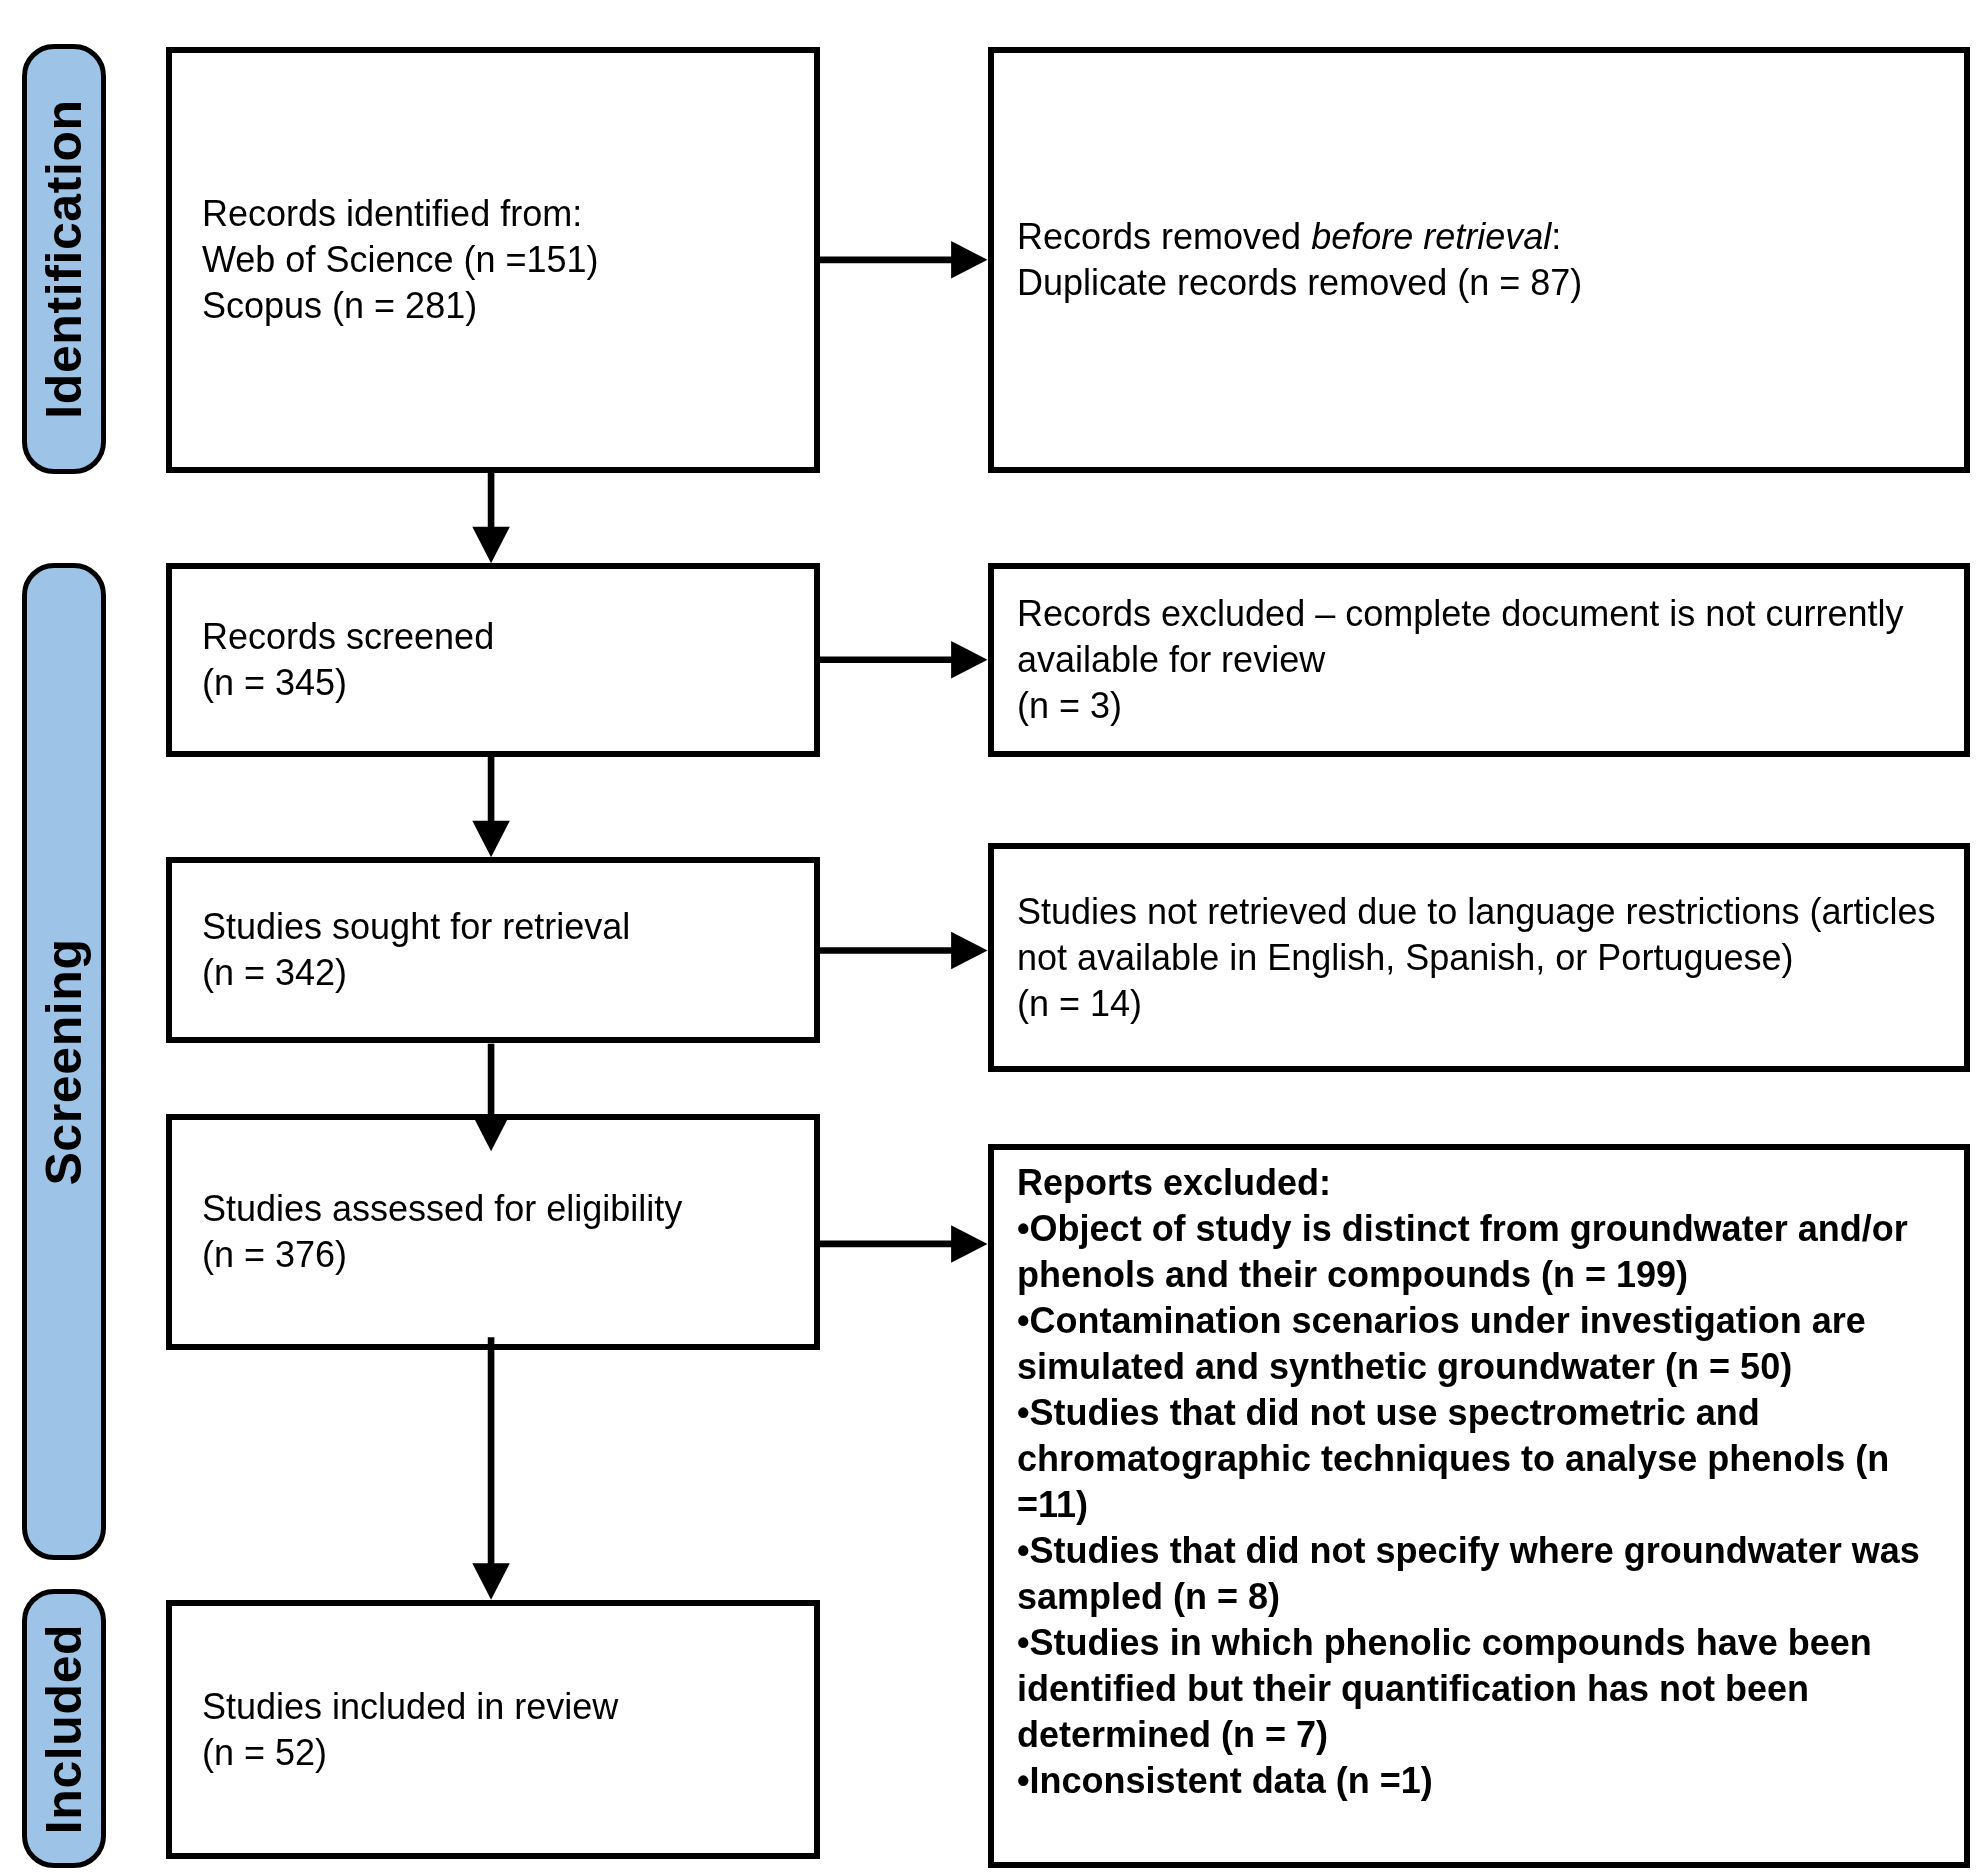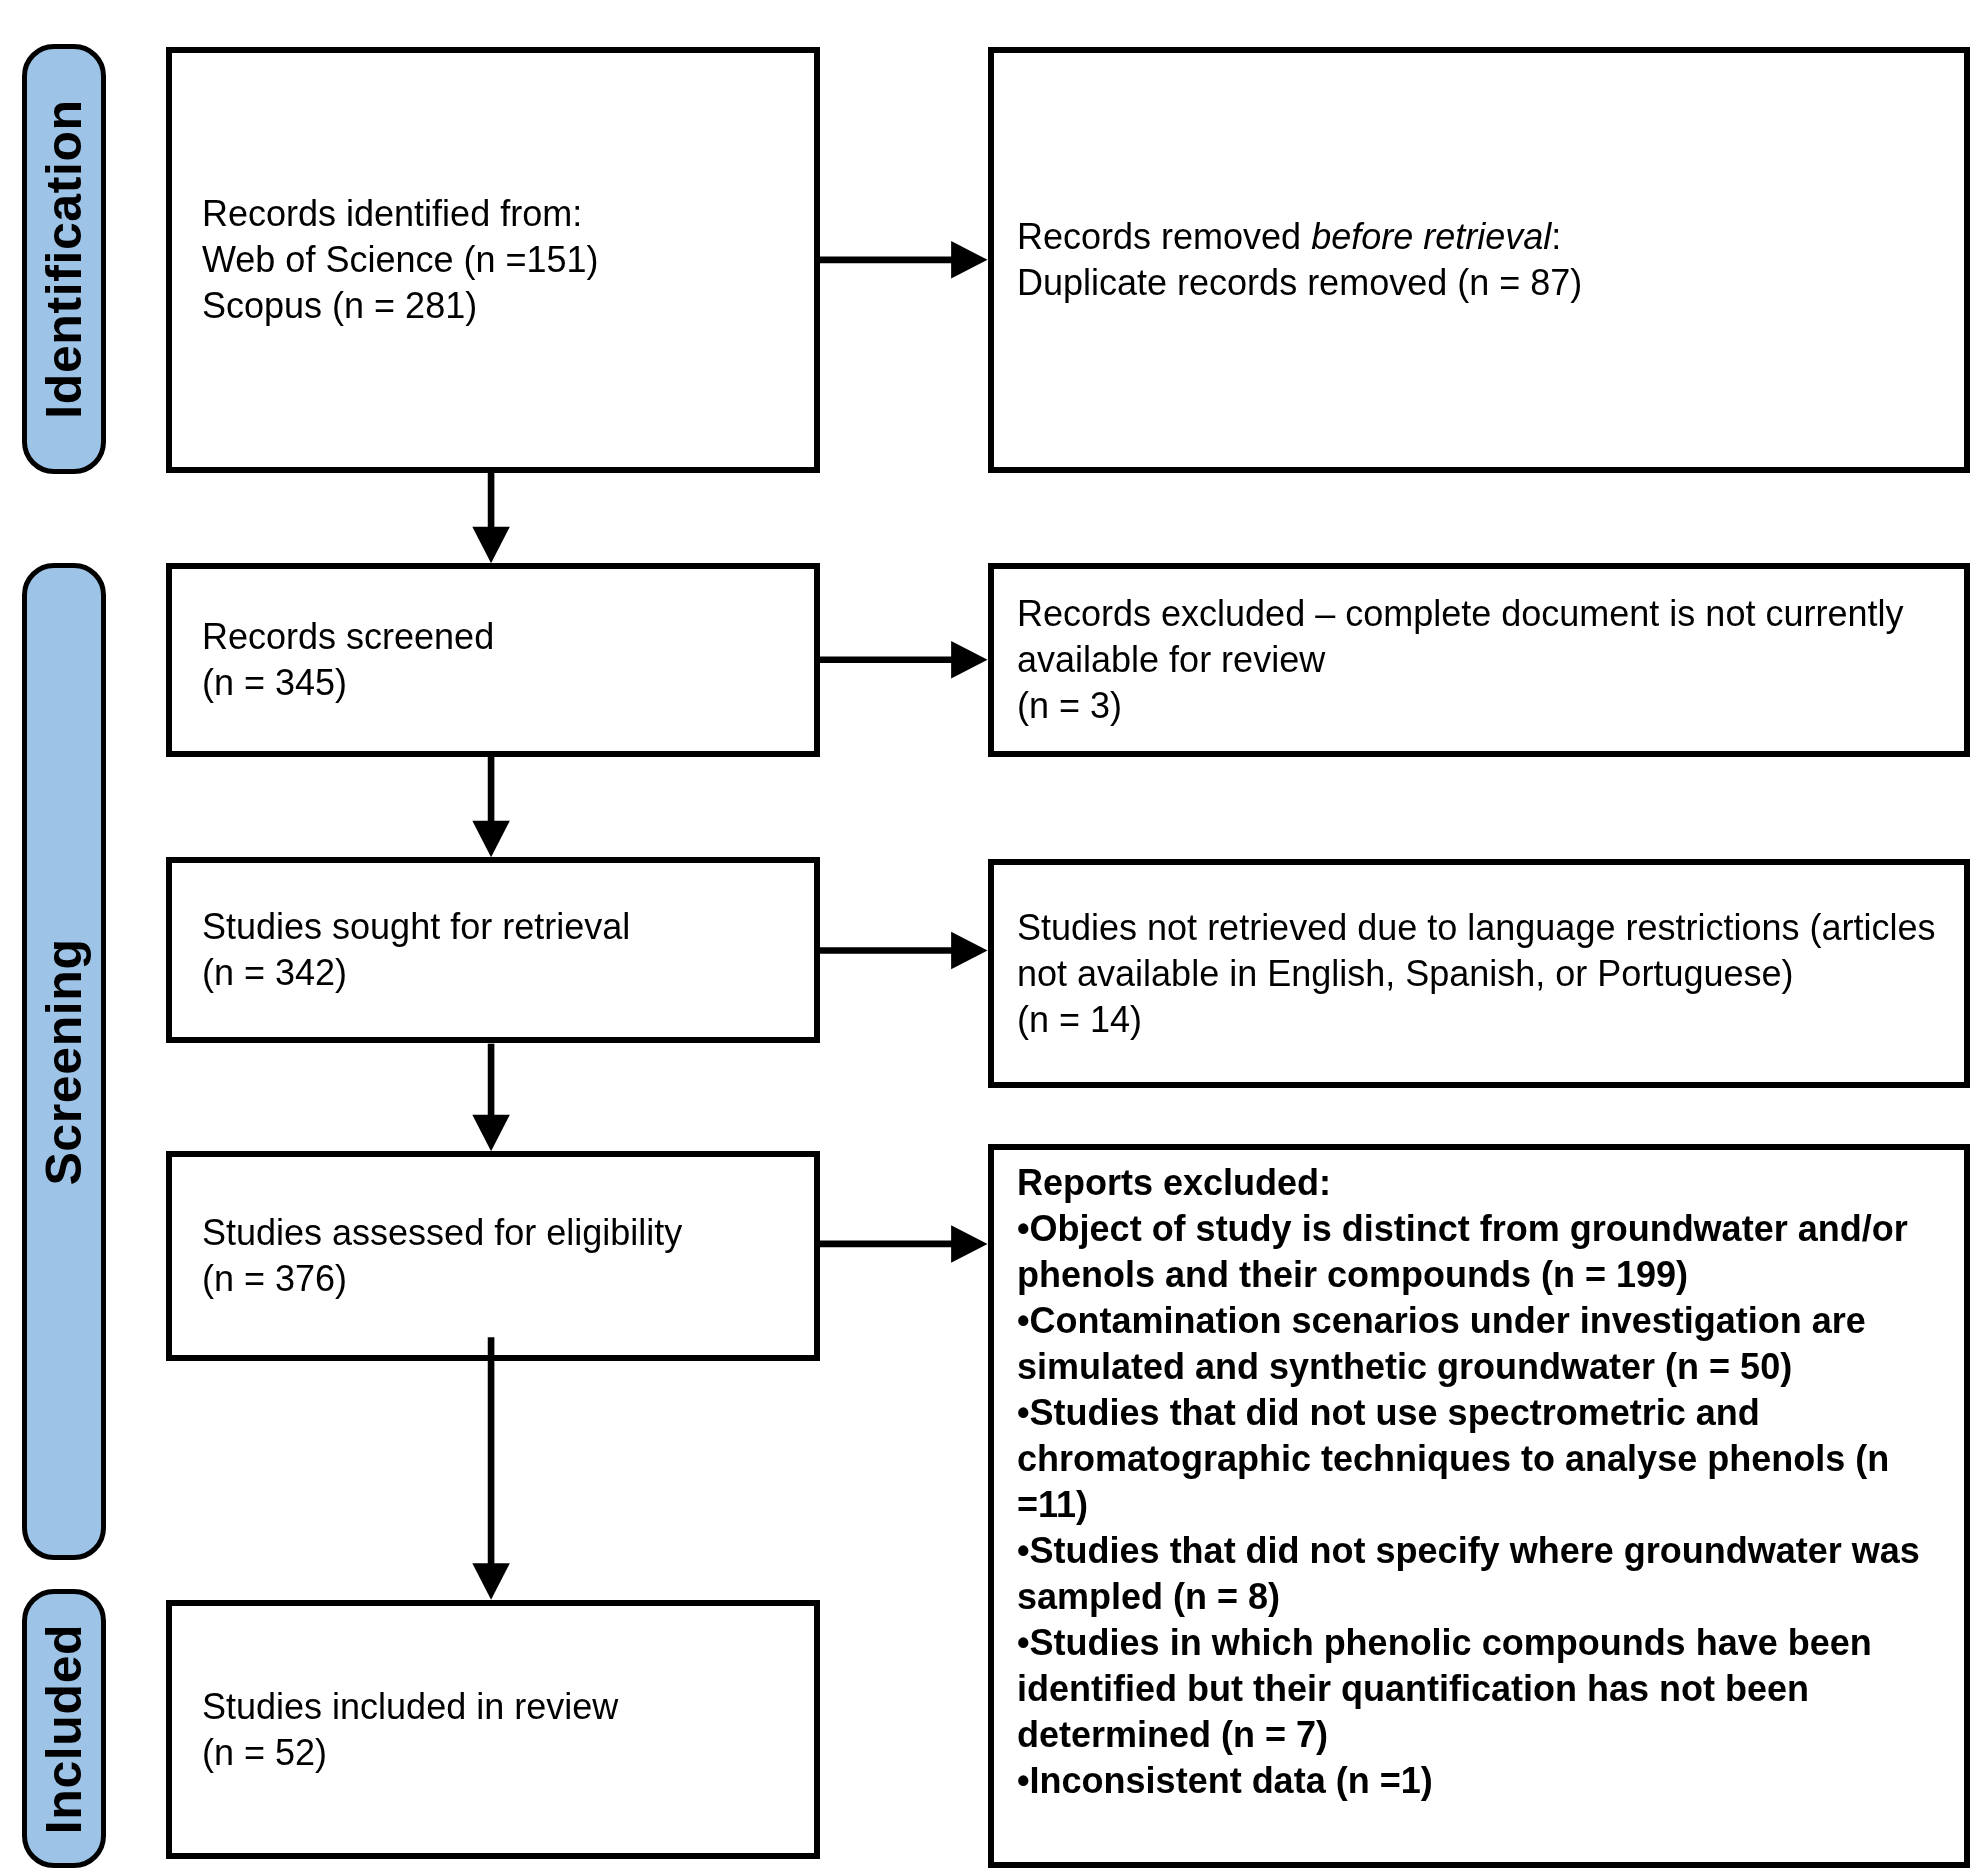--- a/index.html
+++ b/index.html
@@ -33,22 +33,22 @@
     padding:11px 16.6px 11px 30px;
   }
   .box.right{left:988px;width:982px;padding-left:23px;}
   .box.left-col{left:166px;width:654px;}
   .box.top-align{justify-content:flex-start;padding-top:10px;}
   #box-r1{top:47px;height:426px;}
   #box-l1{top:47px;height:426px;}
   #box-l2{top:563px;height:194px;}
   #box-r2{top:563px;height:194px;}
   #box-l3{top:857px;height:186px;}
-  #box-r3{top:843px;height:229px;margin-top:16px;}
-  #box-l4{top:1151px;height:210px;}
+  #box-r3{top:843px;height:229px;}
+  #box-l4{top:1114px;height:236px;}
   #box-r4{top:1144px;height:724px;font-weight:bold;}
   #box-l5{top:1600px;height:259px;}
   #stage-identification{top:44px;height:430px;}
   #stage-screening{top:563px;height:997px;}
   #stage-included{top:1589px;height:279px;}
   .italic{font-style:italic;}
   svg.arrows{position:absolute;left:0;top:0;width:1985px;height:1875px;pointer-events:none;}
 </style>
 </head>
 <body>

